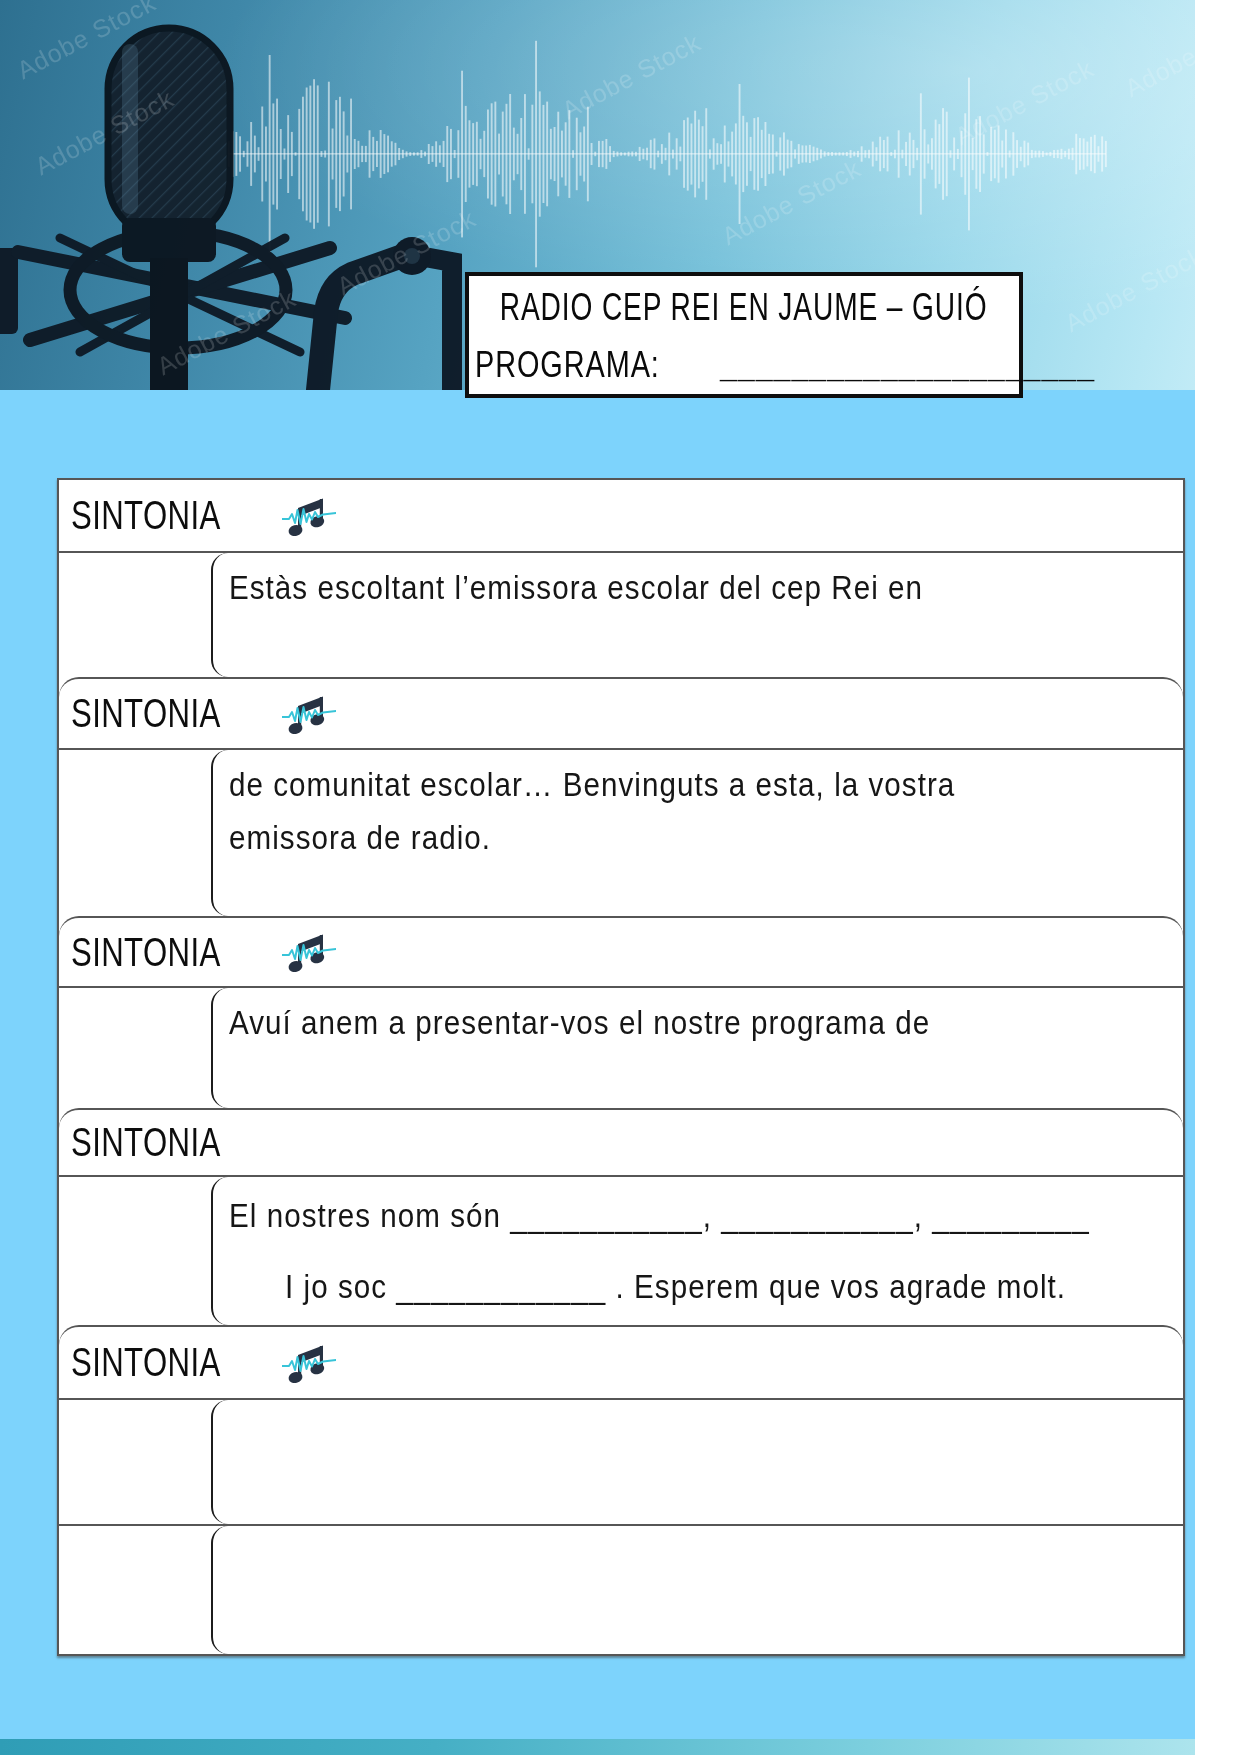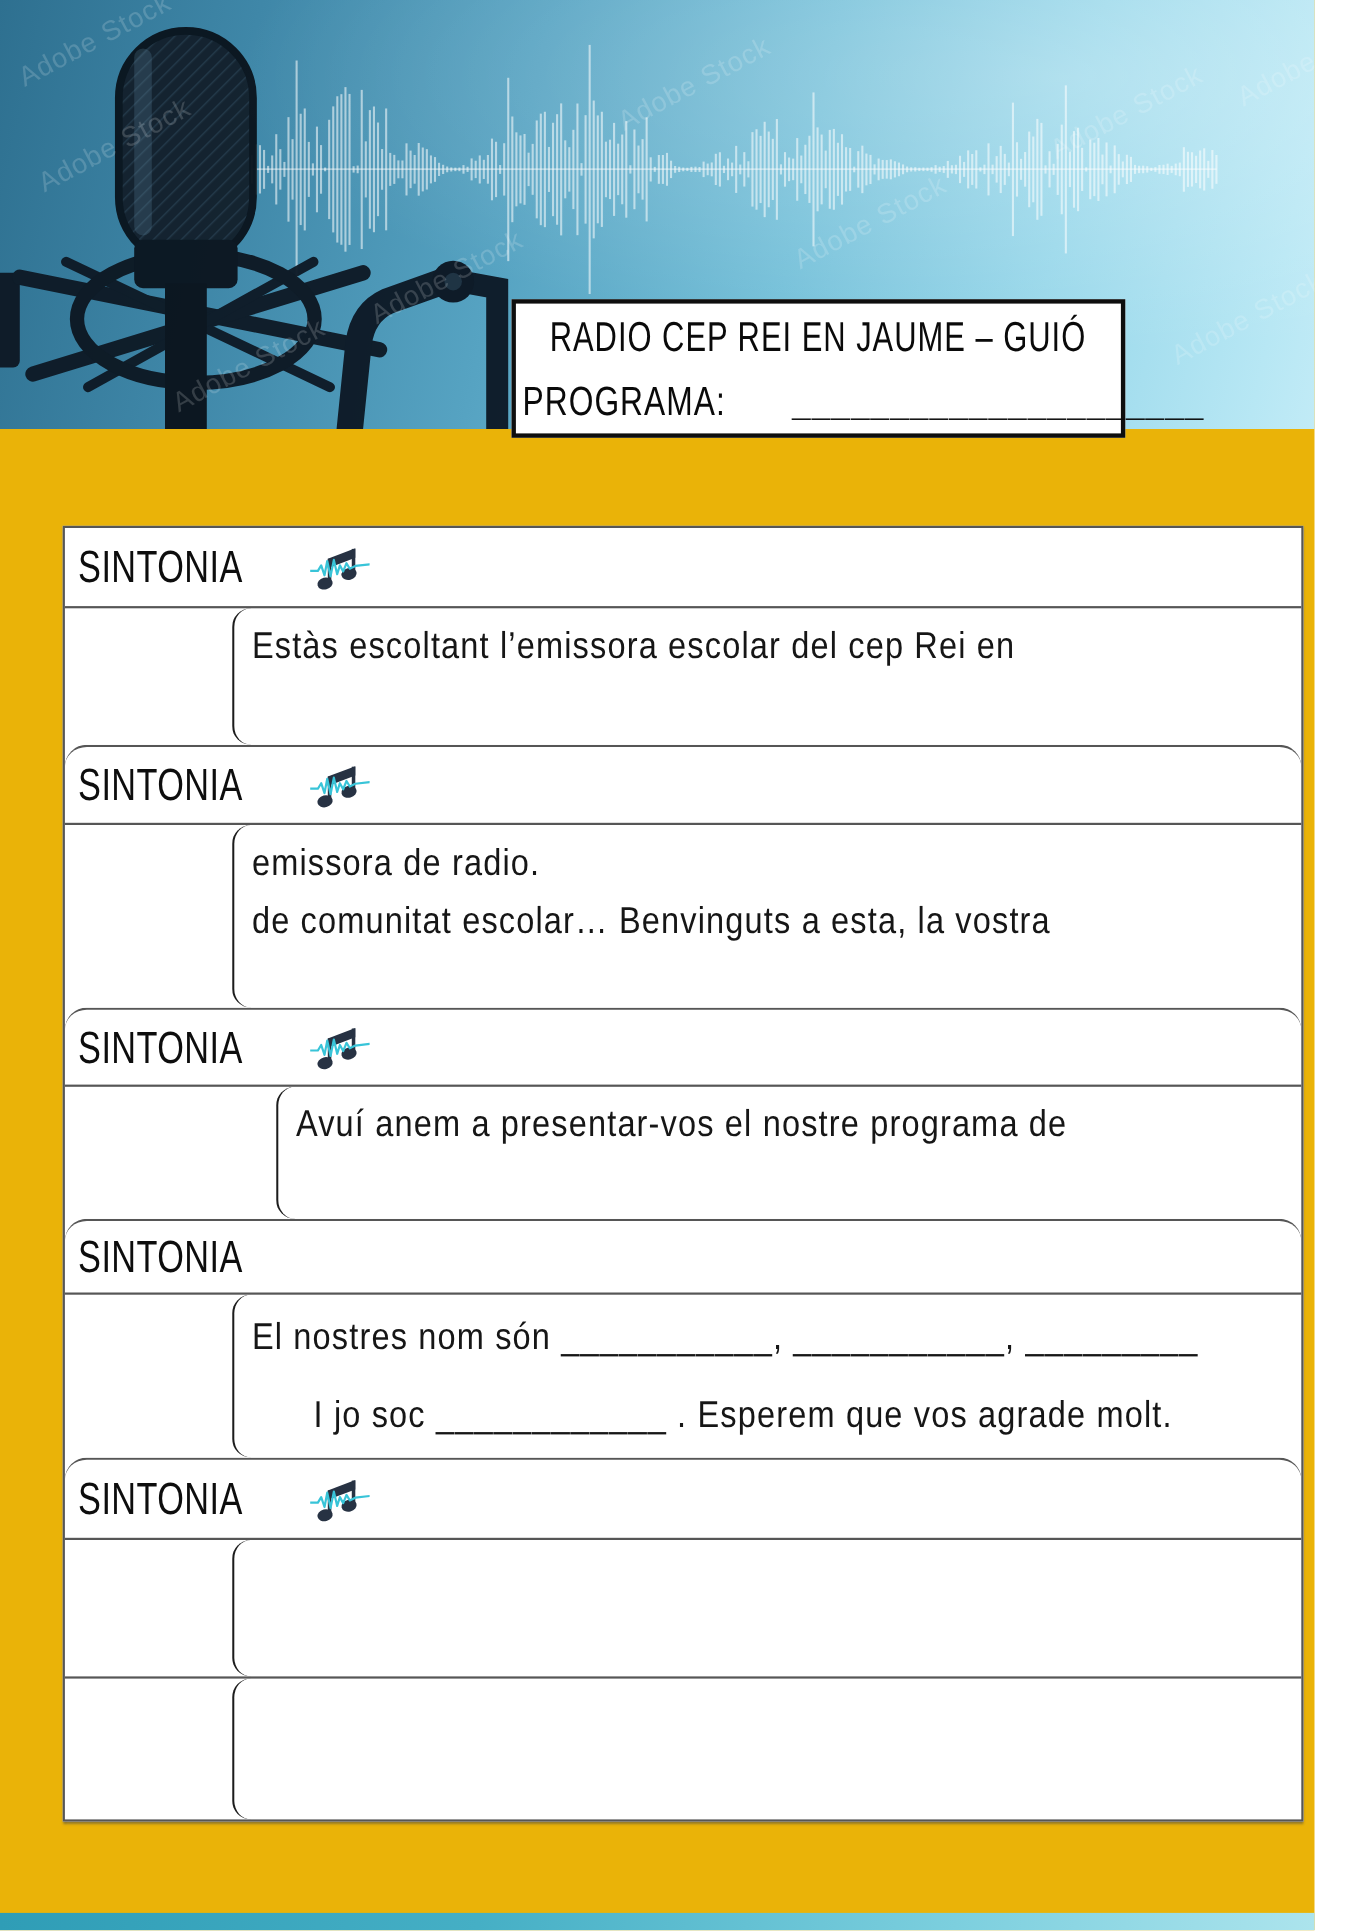--- a/index.html
+++ b/index.html
@@ -1,17 +1,17 @@
 <!DOCTYPE html>
 <html><head>
 <meta charset="utf-8">
 <style>
   html,body{margin:0;padding:0;background:#ffffff;}
   body{font-family:"Liberation Sans", sans-serif;}
-  .page{position:relative;width:1195px;height:1755px;background:#eab308;overflow:hidden;}
+  .page{position:relative;width:1195px;height:1755px;background:#7dd3fc;overflow:hidden;}
 
   
   .header{
     position:absolute;left:0;top:0;width:1241px;height:390px;
     background:linear-gradient(102deg,#2e7090 0%,#3f87a8 18%,#56a3c2 38%,#74c0d9 58%,#97d7ea 76%,#b7e7f4 92%,#c9eef8 100%);
     overflow:hidden;
   }
   .header::after{
     content:"";position:absolute;inset:0;
     background:radial-gradient(ellipse at 78% 18%, rgba(255,255,255,0.28), rgba(255,255,255,0) 55%);
@@ -395,39 +395,39 @@
     <rect x="37.8" y="6" width="3.2" height="23"></rect>
     <ellipse cx="13.5" cy="37.5" rx="7" ry="5.4" transform="rotate(-14 13.5 37.5)"></ellipse>
     <ellipse cx="35.3" cy="28.8" rx="7" ry="5.4" transform="rotate(-14 35.3 28.8)"></ellipse>
   </g>
   <polyline points="0,26 7,26 10,21 13,30 15.5,17 18.5,31 21.5,16 24.5,29 27,21 30,26.5 33,19 36,24 41,21.5 54,20" fill="none" stroke="#38c4d8" stroke-width="2" stroke-linejoin="round" stroke-linecap="round"></polyline>
 </svg></span>
       </div>
       <div class="trow text" style="min-height: 168px;">
         <div class="cell-speaker"></div>
         <div class="cell-script">
+          <div class="script-line"><span class="xs">de comunitat escolar… Benvinguts a esta, la vostra</span></div>
           <div class="script-line"><span class="xs">emissora de radio.</span></div>
-          <div class="script-line"><span class="xs">de comunitat escolar… Benvinguts a esta, la vostra</span></div>
         </div>
       </div>
       <div class="trow sintonia" style="min-height: 70px;">
         <span class="xs sintonia-label">SINTONIA</span>
         <span class="note-icon">
 <svg viewBox="0 0 54 46" width="54" height="46">
   <g fill="#273243">
     <path d="M16,15 L41,5.5 L41,14 L16,23.5 Z"></path>
     <rect x="16" y="15" width="3.2" height="22"></rect>
     <rect x="37.8" y="6" width="3.2" height="23"></rect>
     <ellipse cx="13.5" cy="37.5" rx="7" ry="5.4" transform="rotate(-14 13.5 37.5)"></ellipse>
     <ellipse cx="35.3" cy="28.8" rx="7" ry="5.4" transform="rotate(-14 35.3 28.8)"></ellipse>
   </g>
   <polyline points="0,26 7,26 10,21 13,30 15.5,17 18.5,31 21.5,16 24.5,29 27,21 30,26.5 33,19 36,24 41,21.5 54,20" fill="none" stroke="#38c4d8" stroke-width="2" stroke-linejoin="round" stroke-linecap="round"></polyline>
 </svg></span>
       </div>
-      <div class="trow text" style="min-height: 122px; gap: 40px;">
+      <div class="trow text" style="min-height: 122px;">
         <div class="cell-speaker"></div>
         <div class="cell-script">
           <div class="script-line"><span class="xs">Avuí anem a presentar-vos el nostre programa de</span></div>
         </div>
       </div>
       <div class="trow sintonia" style="min-height: 67px;">
         <span class="xs sintonia-label">SINTONIA</span>
       </div>
       <div class="trow text gap" style="min-height: 131px;">
         <div class="cell-speaker"></div>

